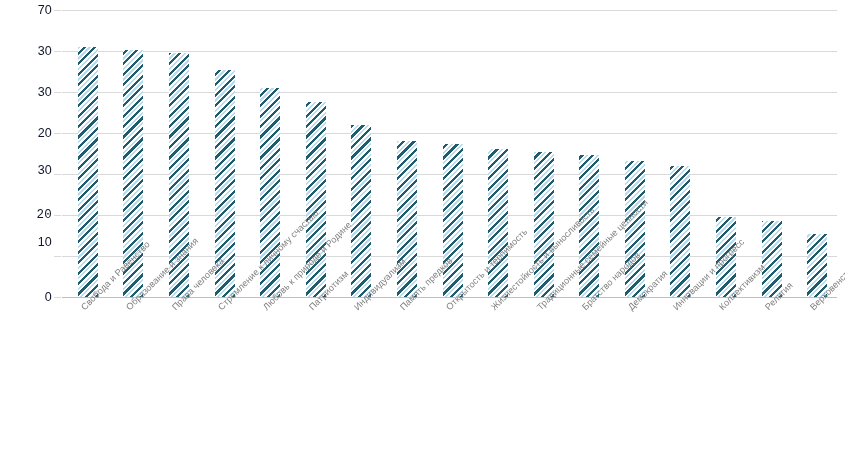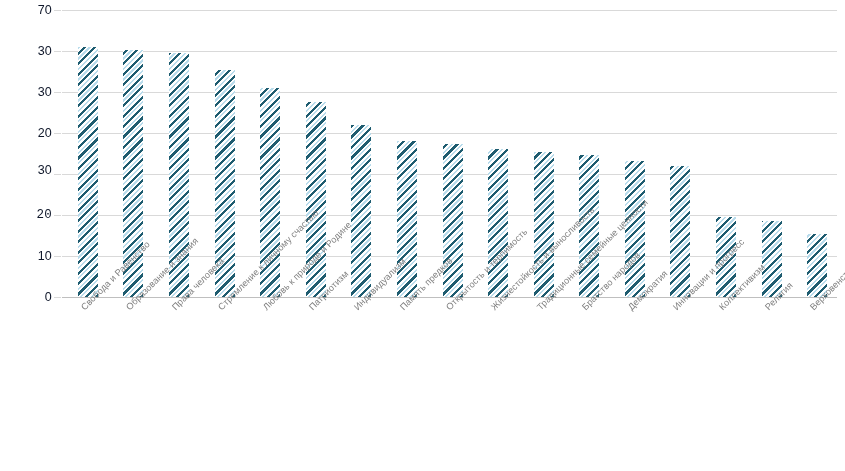--- a/index.html
+++ b/index.html
@@ -109,21 +109,21 @@
   }
 </style>
 </head>
 <body>
 
 <div id="chart-root">
 
   <div id="y-axis-ticks">
       <div class="tick-label" style="top: 287px;">0</div>
       <div class="tick-mark" style="top: 287px;"></div>
-      <div class="tick-label" style="top: 246px;">10</div>
+      <div class="tick-label" style="top: 232px;">10</div>
       <div class="tick-mark" style="top: 246px;"></div>
       <div class="tick-label" style="top: 205px; font-family: Liberation Mono, monospace;">20</div>
       <div class="tick-mark" style="top: 205px;"></div>
       <div class="tick-label" style="top: 160px;">30</div>
       <div class="tick-mark" style="top: 164px;"></div>
       <div class="tick-label" style="top: 123px;">20</div>
       <div class="tick-mark" style="top: 123px;"></div>
       <div class="tick-label" style="top: 82px;">30</div>
       <div class="tick-mark" style="top: 82px;"></div>
       <div class="tick-label" style="top: 41px;">30</div>

